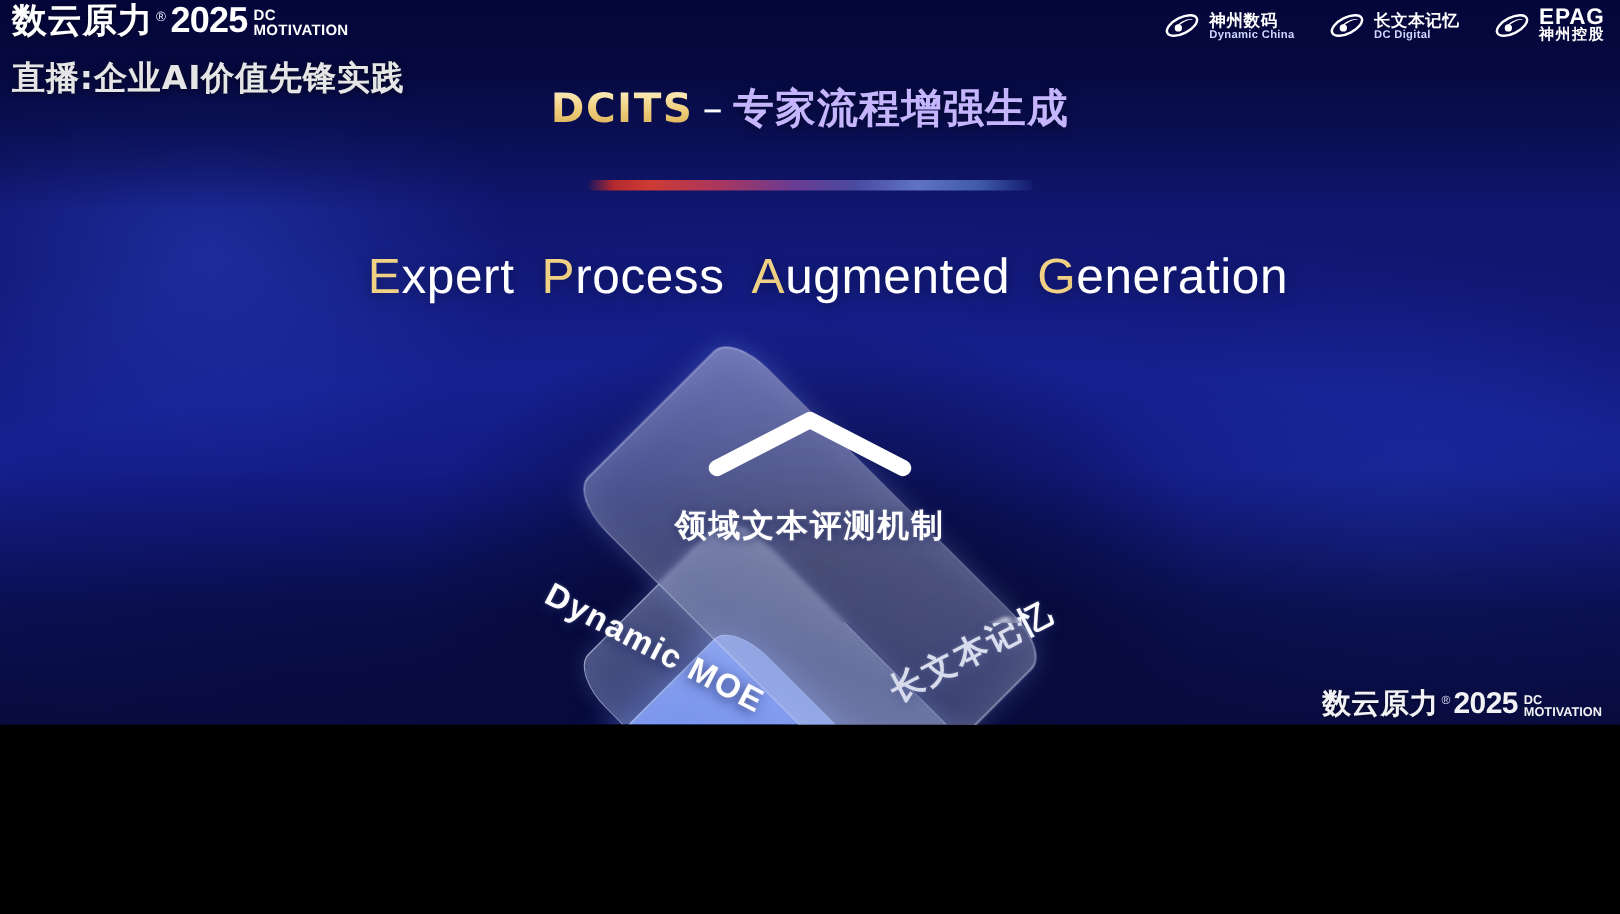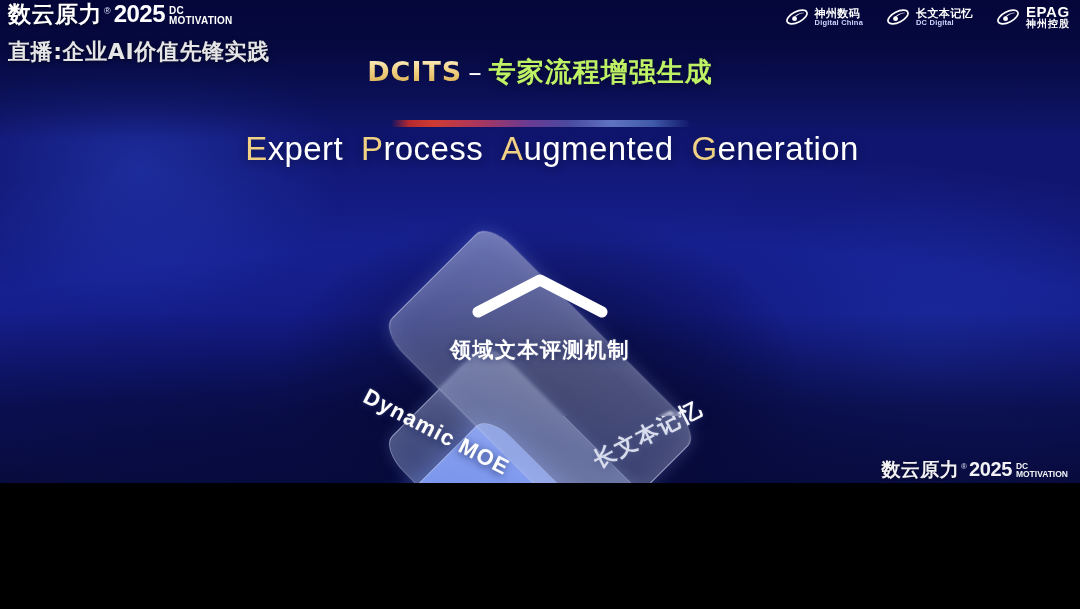--- a/index.html
+++ b/index.html
@@ -103,21 +103,21 @@
     font-family:"DejaVu Sans","Liberation Sans",sans-serif;
     white-space:nowrap;
   }
   .main-title .gold{
     color:#f3d98a;
     background:linear-gradient(180deg,#fff4cf 0%,#f0cf7e 50%,#d7ab4c 100%);
     -webkit-background-clip:text; background-clip:text; -webkit-text-fill-color:transparent;
     text-shadow:none;
   }
   .main-title .dash{ color:#ffffff; font-weight:400; padding:0 6px; }
-  .main-title .wh{ color:#bef264; text-shadow:0 2px 8px rgba(0,0,0,.45);text-align:right; }
+  .main-title .wh{ color:#c4b5fd; text-shadow:0 2px 8px rgba(0,0,0,.45);text-align:right; }
 
   
   .divider{
     position:absolute; left:50%; top:120px; transform:translateX(-50%);
     width:298px; height:7px; z-index:8;
     background:linear-gradient(90deg,
       rgba(120,20,40,0) 0%,
       #b3292f 6%,
       #cf3b33 14%,
       #a8365f 30%,
@@ -125,21 +125,21 @@
       #4a4aa0 60%,
       #5f73c2 74%,
       #3f5aa8 88%,
       rgba(40,60,140,0.15) 100%);
     border-radius:4px;
     filter:blur(.3px);
   }
 
   
   .subtitle{
-    position:absolute; left:0; right:0; top:130px; z-index:8;
+    position:absolute; left:0; right:0; top:165px; z-index:8;
     text-align:center;
     font-size:33px; font-weight:400; letter-spacing:.4px;
     white-space:nowrap;
     font-family:"Liberation Sans","DejaVu Sans",sans-serif;
     padding-left:24px;
   }
   .subtitle .cap{ color:#f1d284; }
   .subtitle .rest{ color:#ffffff; }
   .subtitle .word{ display:inline-block; margin:0 9px; text-shadow:0 2px 10px rgba(0,0,0,.4); }
 
@@ -282,21 +282,21 @@
     <div class="logo">
       <span class="logo-mark">
         <svg viewBox="0 0 64 64" width="26" height="26" aria-hidden="true">
           <ellipse cx="32" cy="32" rx="27" ry="13" fill="none" stroke="#ffffff" stroke-width="4" transform="rotate(-27 32 32)"></ellipse>
           <path d="M20 40 C26 24, 44 20, 50 22 C40 22, 26 30, 20 40 Z" fill="#ffffff"></path>
           <circle cx="26" cy="36" r="6" fill="#ffffff"></circle>
         </svg>
       </span>
       <span class="logo-txt">
         <span class="logo-cn">神州数码</span>
-        <span class="logo-en">Digital China</span>
+        <span class="logo-en">Dynamic China</span>
       </span>
     </div>
 
     <div class="logo">
       <span class="logo-mark">
         <svg viewBox="0 0 64 64" width="26" height="26" aria-hidden="true">
           <ellipse cx="32" cy="32" rx="27" ry="13" fill="none" stroke="#ffffff" stroke-width="4" transform="rotate(-27 32 32)"></ellipse>
           <path d="M20 40 C26 24, 44 20, 50 22 C40 22, 26 30, 20 40 Z" fill="#ffffff"></path>
           <circle cx="26" cy="36" r="6" fill="#ffffff"></circle>
         </svg>

